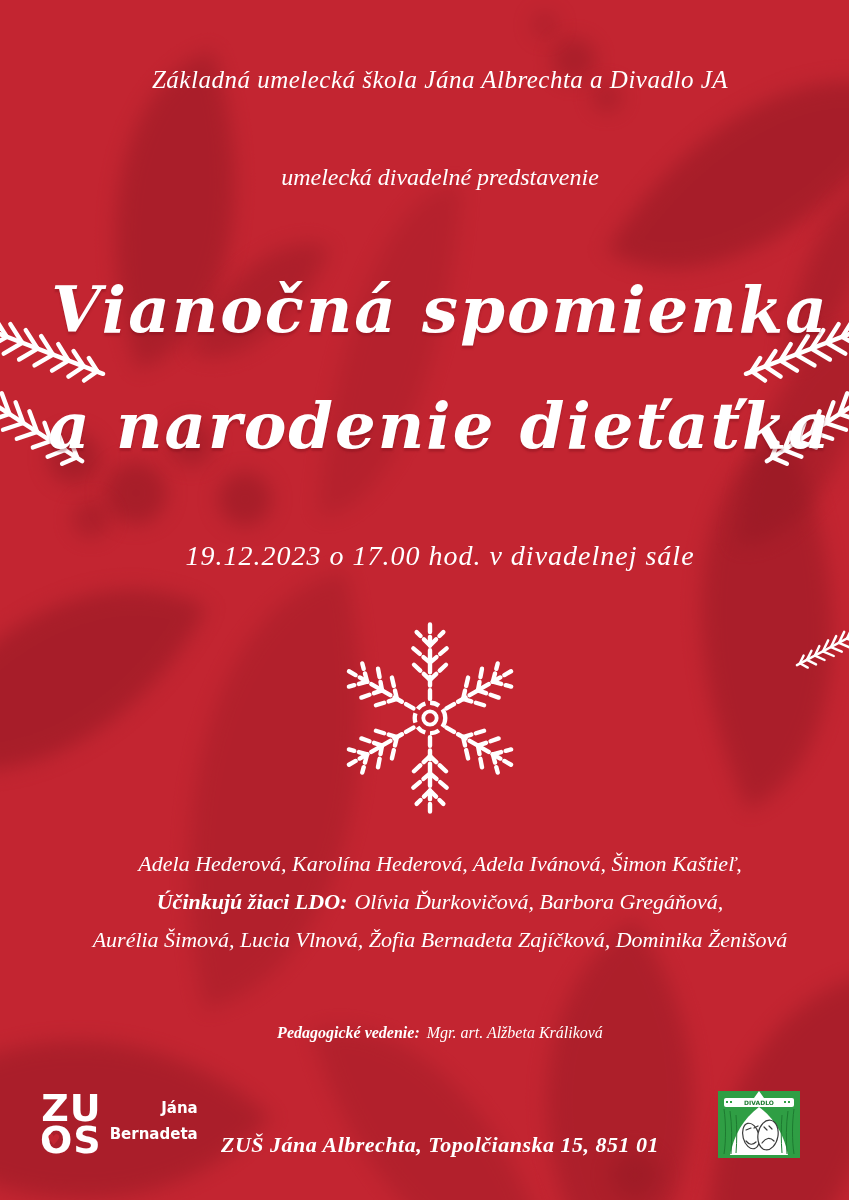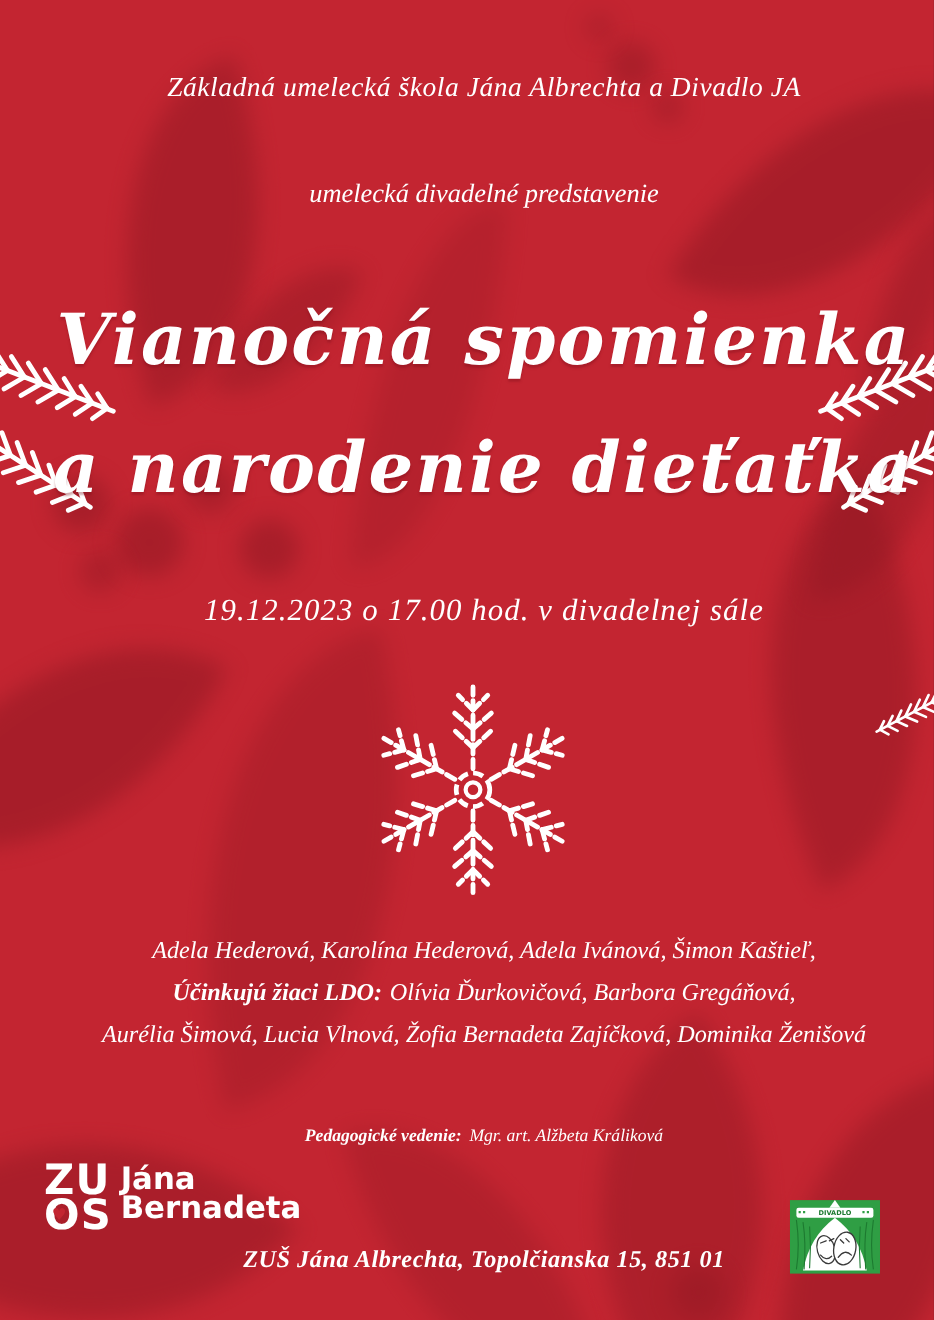--- a/index.html
+++ b/index.html
@@ -28,27 +28,27 @@
   .pedagogy{top:1024px;font-size:16px;font-style:italic;}
   .address{top:1132px;font-size:22px;font-style:italic;font-weight:bold;letter-spacing:.5px;}
   
   .snowflake{position:absolute;left:325px;top:612px;}
   
   .pine{position:absolute;top:295px;}
   .pine.left{left:-10px;}
   .pine.right{right:-10px;transform:scaleX(-1);}
   .sprig{position:absolute;right:-4px;top:600px;transform:scaleX(-1);}
   
-  .zus{position:absolute;left:40px;top:1056px;display:flex;}
+  .zus{position:absolute;left:40px;top:1092px;display:flex;text-align:right;}
   .zus-mark{position:relative;font-family:"DejaVu Sans",sans-serif;font-weight:bold;
     font-size:38px;line-height:32px;letter-spacing:1px;}
   .zus-heart{position:absolute;left:7px;top:41px;font-size:15px;line-height:15px;
     color:#c32531;font-family:"DejaVu Sans",sans-serif;letter-spacing:0;}
   .zus-name{margin-left:8px;margin-top:3px;font-family:"DejaVu Sans",sans-serif;
-    font-weight:bold;font-size:28px;line-height:26px;}
+    font-weight:bold;font-size:15px;line-height:26px;}
   .divadlo{position:absolute;left:718px;top:1091px;}
 </style>
 </head>
 <body>
 
 <div class="poster">
 
   <div class="blot leaf" style="left:90px;top:70px;width:170px;height:280px;transform:rotate(-18deg);opacity:.45;"></div>
   <div class="blot leaf" style="left:215px;top:225px;width:90px;height:150px;transform:rotate(22deg);opacity:.4;"></div>
   <div class="blot berry" style="left:552px;top:38px;width:44px;height:44px;opacity:.45;"></div>

